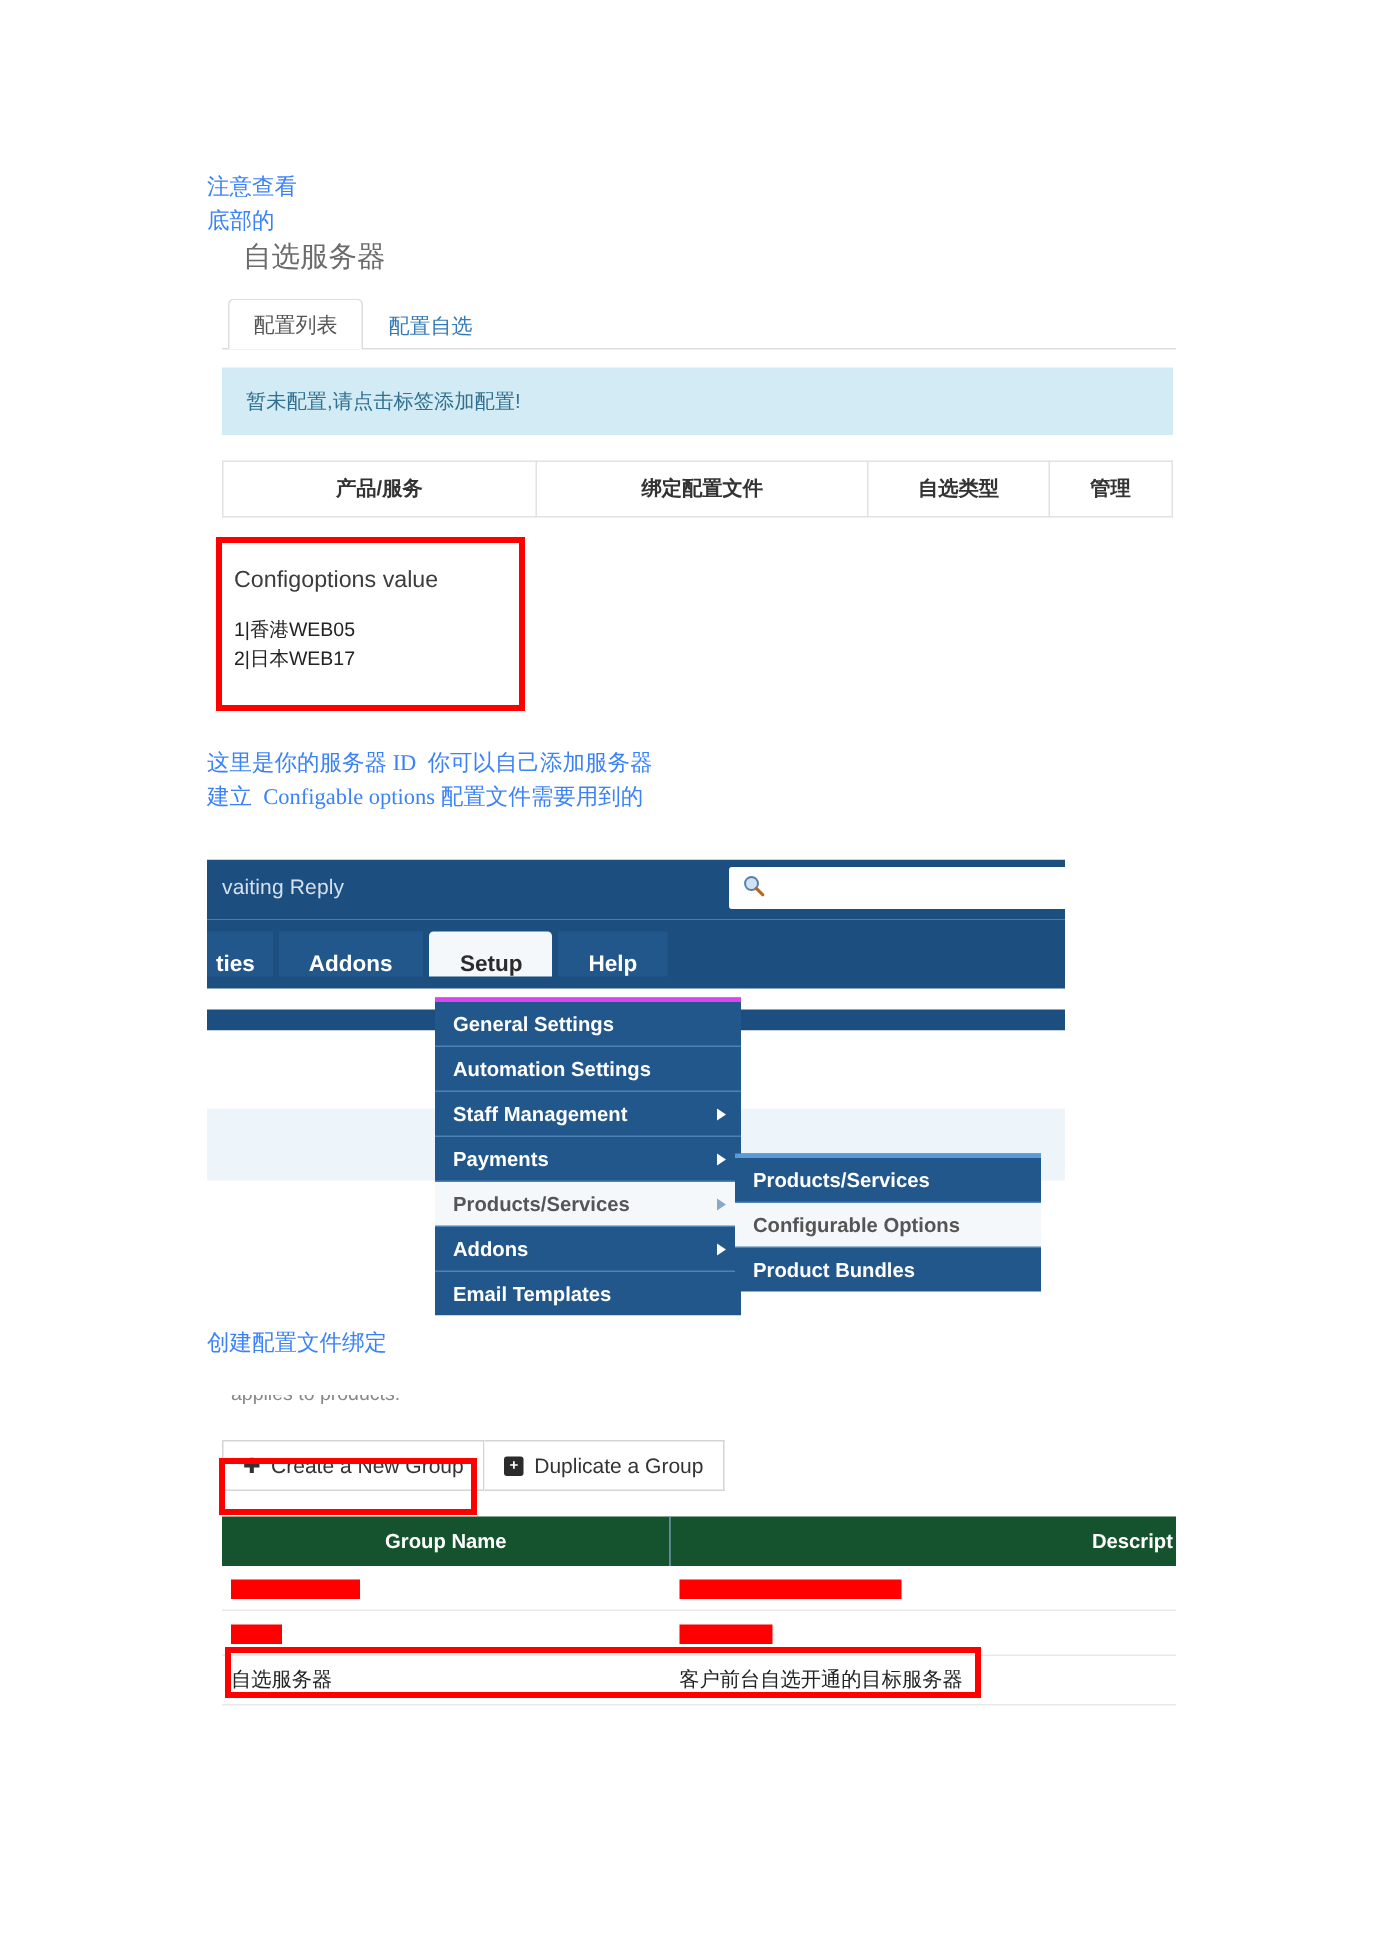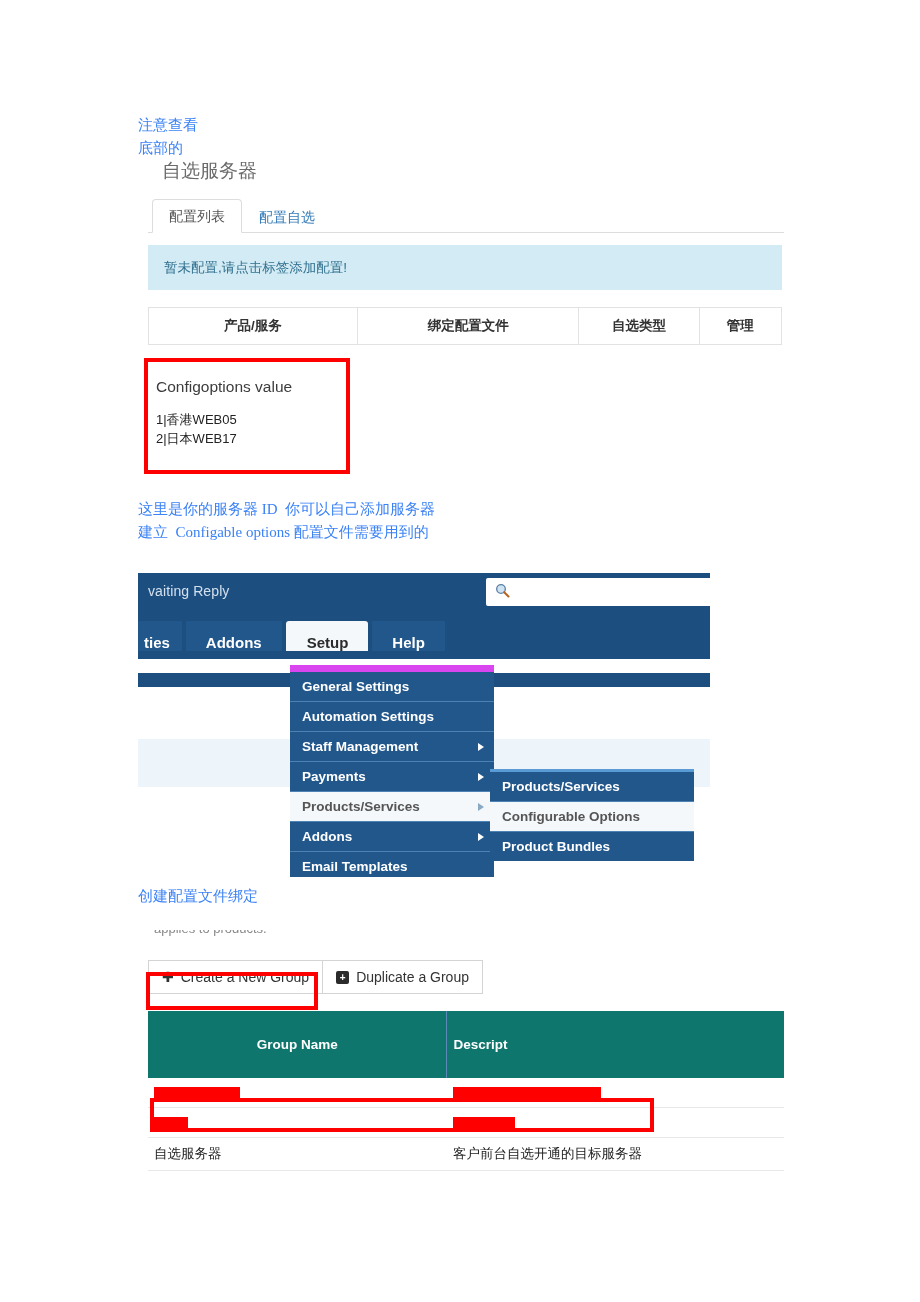--- a/index.html
+++ b/index.html
@@ -200,21 +200,21 @@
     background: #eef5fa;
   }
 
   
   .dropdown {
     position: absolute;
     left: 152px;
     top: 92px;
     width: 204px;
     background: #22578c;
-    border-top: 7px solid #d946ef;
+    border-top: 3px solid #d946ef;
     z-index: 5;
   }
   .dd-item {
     color: #ffffff;
     font-size: 13.5px;
     font-weight: bold;
     padding: 7px 12px;
     border-bottom: 1px solid #4c82b4;
     position: relative;
     cursor: pointer;
@@ -293,29 +293,29 @@
     border-radius: 2px;
   }
 
   .grp-table {
     margin-top: 17px;
     width: 636px;
     border-collapse: collapse;
     table-layout: fixed;
   }
   .grp-table th {
-    background: #0f766e;
+    background: #14532d;
     color: #ffffff;
     font-size: 13.5px;
     font-weight: bold;
-    padding: 26px 6px;
+    padding: 9px 6px;
     text-align: center;
     border-right: 1px solid #5b8ab8;
   }
-  .grp-table th:last-child { border-right: none; text-align: left; padding-right: 2px; }
+  .grp-table th:last-child { border-right: none; text-align: right; padding-right: 2px; }
   .grp-table td {
     font-size: 13.5px;
     color: #222222;
     padding: 7px 6px;
     border-bottom: 1px solid #e8e8e8;
     height: 28px;
     position: relative;
   }
   .redact {
     display: inline-block;

